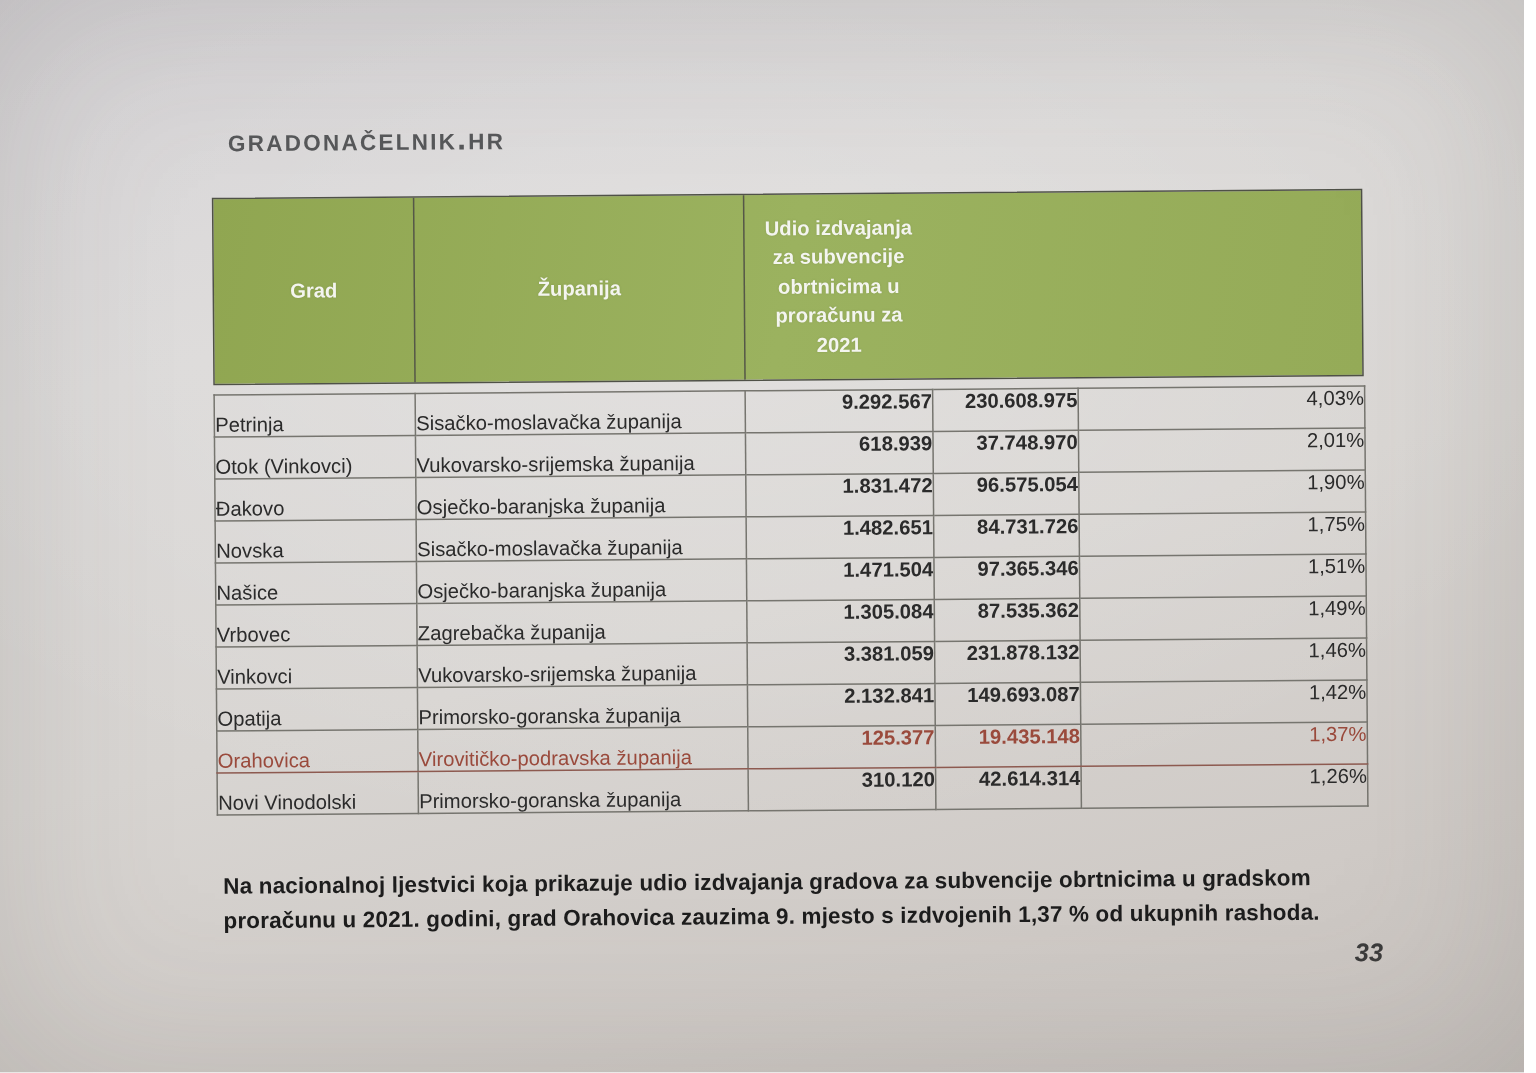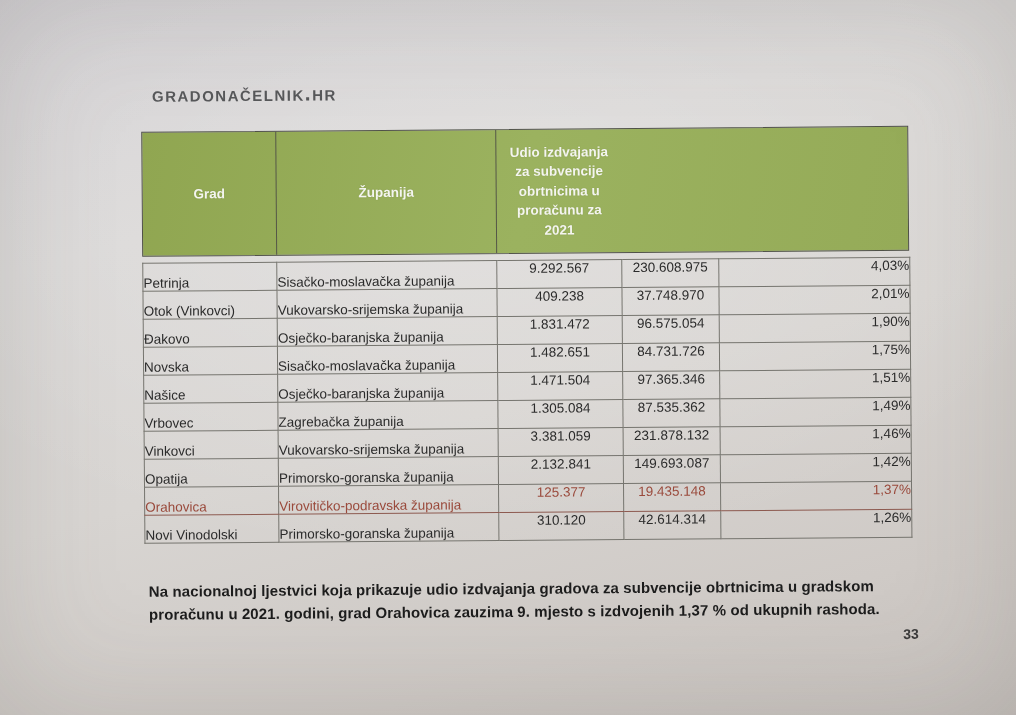--- a/index.html
+++ b/index.html
@@ -89,21 +89,21 @@
   }
   table.tbl-body td {
     border: 1px solid #76756f;
     height: 28px;
     padding: 0;
     box-sizing: border-box;
     overflow: hidden;
     white-space: nowrap;
   }
   td.c-name   { text-align: left;  vertical-align: bottom; padding: 0 4px 3px 8px; }
-  td.c-num    { text-align: center; vertical-align: top;    padding: 3px 8px 0 4px; }
+  td.c-num    { text-align: right; vertical-align: top;    padding: 3px 8px 0 4px; font-weight: bold; }
   td.c-pct    { text-align: right; vertical-align: top;    padding: 3px 7px 0 4px; }
   tr.highlight td { color: var(--highlight-red, #9a4a3c); }
   tr.highlight td.c-name, tr.highlight td.c-num, tr.highlight td.c-pct {
     border-bottom-color: #8d5a50;
   }
 
   .footnote {
     position: absolute;
     left: 147px;
     top: 577px;
@@ -112,23 +112,24 @@
     font-weight: bold;
     color: #1d1d1d;
     line-height: 1.55;
     letter-spacing: 0.1px;
   }
 
   .pagenum {
     position: absolute;
     left: 901px;
     top: 629px;
-    font-size: 14px;
+    font-size: 17px;
     color: #3b3b3b;
     font-weight: bold;
+    font-style: italic;
   }
 </style>
 </head>
 <body>
 
 <div class="photo">
   <div class="tilt">
 
     <div class="logo">gradonačelnik.hr</div>
 
@@ -150,21 +151,21 @@
           <tr>
         <td class="c-name">Petrinja</td>
         <td class="c-name">Sisačko-moslavačka županija</td>
         <td class="c-num">9.292.567</td>
         <td class="c-num">230.608.975</td>
         <td class="c-pct">4,03%</td>
       </tr>
           <tr>
         <td class="c-name">Otok (Vinkovci)</td>
         <td class="c-name">Vukovarsko-srijemska županija</td>
-        <td class="c-num">409.238</td>
+        <td class="c-num">618.939</td>
         <td class="c-num">37.748.970</td>
         <td class="c-pct">2,01%</td>
       </tr>
           <tr>
         <td class="c-name">Đakovo</td>
         <td class="c-name">Osječko-baranjska županija</td>
         <td class="c-num">1.831.472</td>
         <td class="c-num">96.575.054</td>
         <td class="c-pct">1,90%</td>
       </tr>

